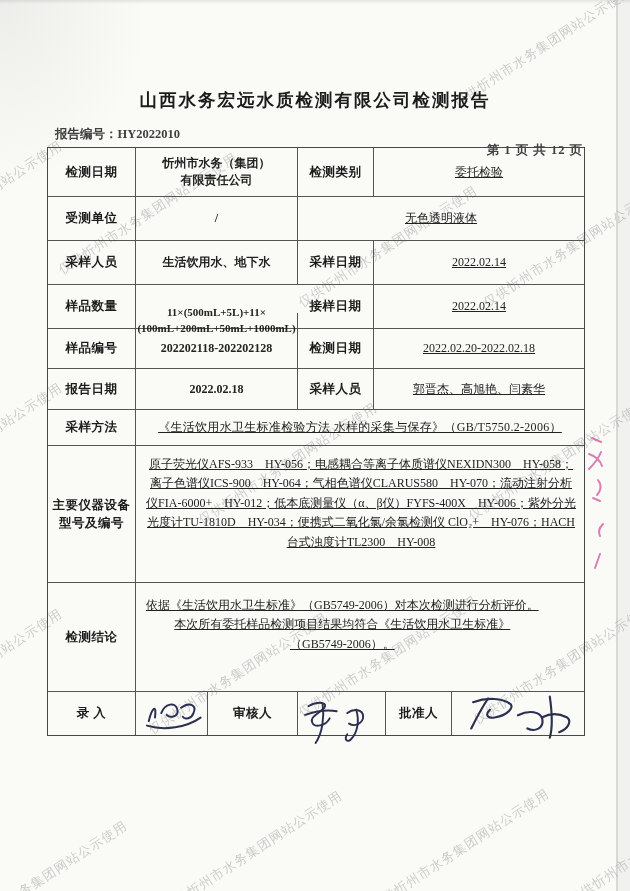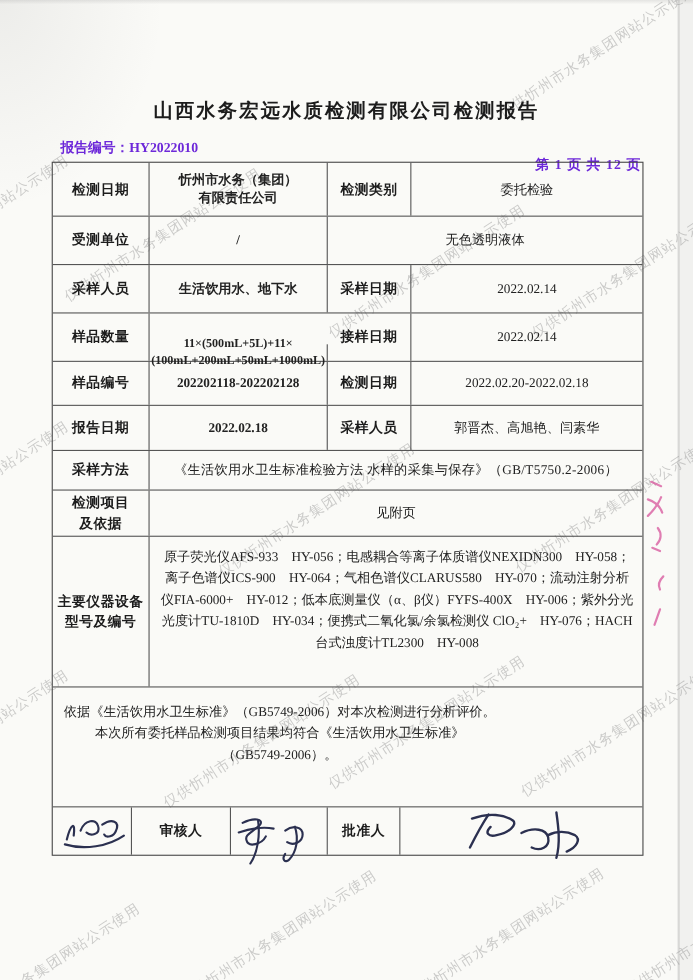--- a/index.html
+++ b/index.html
@@ -20,35 +20,35 @@
     background:rgba(180,180,180,.12);z-index:0;}
   
   .wm-layer{position:absolute;inset:0;z-index:1;pointer-events:none;}
   .wm{position:absolute;white-space:nowrap;font-size:13px;letter-spacing:1px;
     transform:rotate(-33deg);transform-origin:0 50%;opacity:.42;}
   
   .doc{position:absolute;inset:0;z-index:2;}
   .title{position:absolute;top:88px;left:0;width:100%;text-align:center;
     font-size:17.5px;font-weight:bold;letter-spacing:2px;color:#1c1c1c;}
   .meta{position:absolute;top:126px;left:55px;right:47px;height:18px;
-    font-size:12.5px;font-weight:bold;color:#6d28d9;}
+    font-size:12.5px;font-weight:bold;color:#404040;}
   .meta .pageno{position:absolute;right:0;top:16px;font-weight:bold;letter-spacing:1px;}
   
   .tbl{position:absolute;left:47px;top:147px;width:538px;
     border:1.6px solid #474747;box-sizing:border-box;background:transparent;}
   .row{display:flex;border-bottom:1px solid #555;box-sizing:border-box;}
   .row:last-child{border-bottom:none;}
   .cell{border-right:1px solid #555;box-sizing:border-box;
     display:flex;align-items:center;justify-content:center;
     text-align:center;overflow:visible;}
   .cell:last-child{border-right:none;}
   .w-label{width:88px;flex:none;}
   .w-v1{width:162px;flex:none;font-weight:bold;}
   .w-l2{width:76px;flex:none;}
-  .w-v2{flex:1;}
+  .w-v2{flex:1;text-decoration:underline;}
   .lbl{font-weight:bold;font-size:12.5px;letter-spacing:.5px;color:#1c1c1c;}
   .val{font-size:12px;color:#222;}
   .pre{white-space:pre-line;line-height:1.45;}
   .small{font-size:11px;margin-top:28px;}
   .blk{align-items:flex-start;justify-content:flex-start;text-align:center;
     padding:9px 8px 0 10px;line-height:1.62;font-size:12px;}
   .concl{padding-top:13px;}
   
   .sg1{width:72px;flex:none;}
   .sg-l2{width:90px;flex:none;}
@@ -138,39 +138,36 @@
       <div class="cell w-v1 val">2022.02.18</div>
       <div class="cell w-l2 lbl">采样人员</div>
       <div class="cell w-v2 val">郭晋杰、高旭艳、闫素华</div>
     </div>
 
     <div class="row" style="height:36px">
       <div class="cell w-label lbl">采样方法</div>
       <div class="cell w-v2 val" style="letter-spacing:.3px">《生活饮用水卫生标准检验方法 水样的采集与保存》（GB/T5750.2-2006）</div>
     </div>
 
-    <div class="row" style="height:42px">
-      <div class="cell w-label lbl pre">检测项目
-及依据</div>
-      <div class="cell w-v2 val">见附页</div>
-    </div>
 
     <div class="row" style="height:137px">
       <div class="cell w-label lbl pre">主要仪器设备
 型号及编号</div>
       <div class="cell w-v2 val blk">原子荧光仪AFS-933　HY-056；电感耦合等离子体质谱仪NEXIDN300　HY-058；离子色谱仪ICS-900　HY-064；气相色谱仪CLARUS580　HY-070；流动注射分析仪FIA-6000+　HY-012；低本底测量仪（α、β仪）FYFS-400X　HY-006；紫外分光光度计TU-1810D　HY-034；便携式二氧化氯/余氯检测仪 ClO₂+　HY-076；HACH台式浊度计TL2300　HY-008</div>
     </div>
 
     <div class="row" style="height:109px">
+      <div class="cell w-label lbl">检测结论</div>
       <div class="cell w-v2 val blk pre concl">依据《生活饮用水卫生标准》（GB5749-2006）对本次检测进行分析评价。
 本次所有委托样品检测项目结果均符合《生活饮用水卫生标准》
 （GB5749-2006）。</div>
     </div>
 
     <div class="row" style="height:43px">
+      <div class="cell w-label lbl">录  入</div>
       <div class="cell sg1 sig">
         <svg width="68" height="40" viewBox="0 0 76 40">
           <g fill="none" stroke="#2b3050" stroke-width="2.2" stroke-linecap="round">
             <path d="M12 28 C16 12 21 9 19 24"></path>
             <path d="M26 19 C30 8 42 6 44 15 C46 23 36 25 32 21"></path>
             <path d="M48 13 C58 6 66 10 62 19 C60 25 52 27 50 23"></path>
             <path d="M10 33 C30 39 54 35 70 24"></path>
           </g>
         </svg>
       </div>

